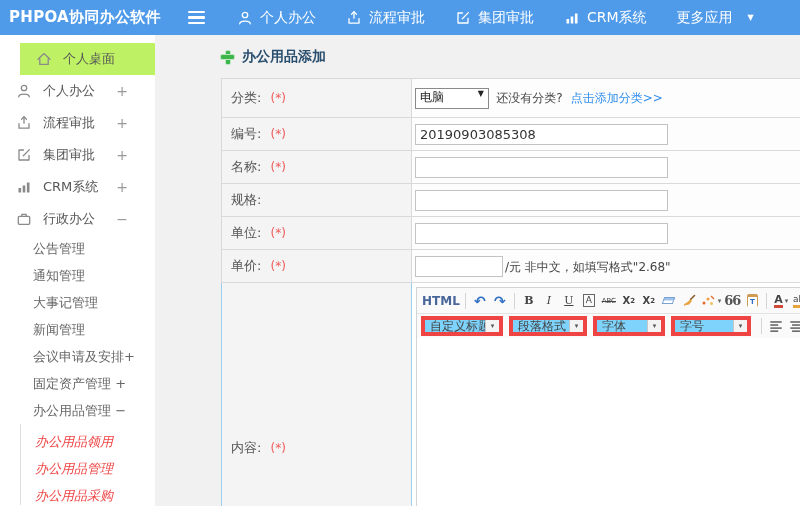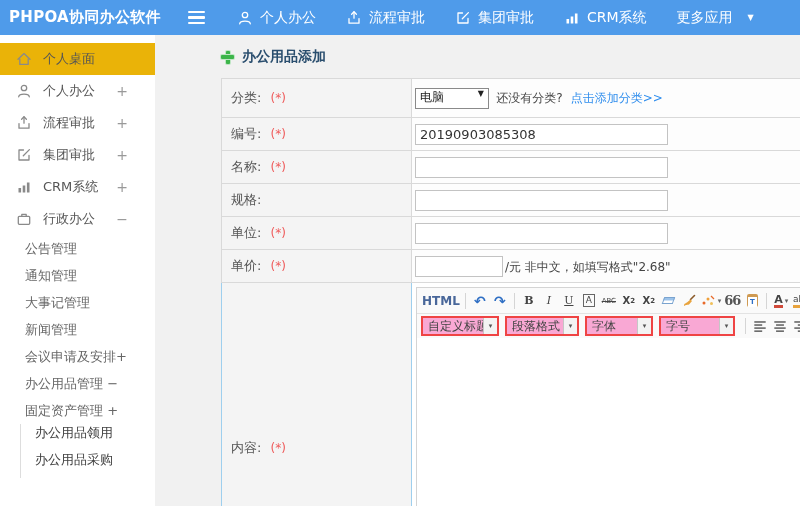--- a/index.html
+++ b/index.html
@@ -17,27 +17,27 @@
   .nav { display:flex; align-items:center; margin-left:30px; gap:30px; }
   .nav-item { display:flex; align-items:center; gap:7px; font-size:14px; cursor:pointer; white-space:nowrap; }
   .nav-caret { font-size:8px; margin-left:8px; }
   svg.ic { width:16px; height:16px; display:block; }
   svg.ic .st { fill:none; stroke:currentColor; stroke-width:1.3; stroke-linecap:round; stroke-linejoin:round; }
   svg.ic .fl { fill:currentColor; stroke:none; }
   
   .layout { display:flex; height:471px; }
   .sidebar { width:155px; flex:none; background:#fff; padding-top:8px; overflow:hidden; }
   .side-item { height:32px; display:flex; align-items:center; padding:0 27px 0 16px; color:#555; cursor:pointer; }
-  .side-item.active { background:#eab308; }
+  .side-item.active { background:#bef264;margin-left:20px; }
   .side-item .s-ic { color:#8a8a8a; }
   .side-item .lbl { flex:1; margin-left:11px; font-size:13px; }
   .side-item .exp { color:#999; font-size:14px; }
-  .sub-item { height:27px; display:flex; align-items:center; padding-left:25px; color:#666; font-size:13px; cursor:pointer; white-space:nowrap; }
+  .sub-item { height:27px; display:flex; align-items:center; padding-left:25px; color:#666; font-size:13px; cursor:pointer; white-space:nowrap;margin-left:8px; }
   .leaf-group { margin-left:20px; border-left:1px solid #ddd; }
-  .leaf-item { height:27px; display:flex; align-items:flex-start; padding-left:14px; color:#404040; font-size:13px; cursor:pointer; }
+  .leaf-item { height:27px; display:flex; align-items:flex-end; padding-left:14px; color:#ef4444; font-size:13px; cursor:pointer;font-style:italic; }
   
   .main { flex:1; padding:13px 0 0 66px; overflow:hidden; }
   .page-title { display:flex; align-items:center; gap:8px; font-size:14px; font-weight:bold; color:#2a4e6e; }
   .plus-icon { position:relative; width:13px; height:13px; display:inline-block; }
   .plus-icon::before, .plus-icon::after { content:""; position:absolute; background:#3cb54a; border-radius:1px; box-shadow:0 0 0 1px #bfe6c4; }
   .plus-icon::before { left:4.5px; top:0; width:4px; height:13px; }
   .plus-icon::after  { left:0; top:4.5px; width:13px; height:4px; }
   .form-table { margin-top:12px; border-collapse:collapse; width:700px; table-layout:fixed; }
   .form-table td { border:1px solid #d9d9d9; }
   td.lab { width:190px; background:#f4f4f4; padding-left:9px; color:#555;margin-top:36px; }
@@ -69,21 +69,21 @@
   .strike { font-size:7px; text-decoration:line-through; }
   .supsub { font-size:10px; font-weight:bold; }
   .supsub sup,.supsub sub { font-size:7px; }
   .eraser { width:11px; height:7px; background:linear-gradient(#9cc3ea 55%,#fff 45%); border:1px solid #7aa3cf; transform:skewX(-20deg); display:inline-block; }
   .caret { font-size:7px; color:#666; margin-left:2px; }
   .quote { font-family:"DejaVu Serif","Liberation Serif",serif; font-weight:bold; font-size:13px; letter-spacing:-1px; color:#555; }
   .pasteT { width:11px; height:13px; background:#cf9a52; border-radius:2px; display:flex; align-items:flex-end; justify-content:center; }
   .pasteT span { width:9px; height:10px; background:#fff; color:#2f6fc4; font-size:7px; font-weight:bold; display:flex; align-items:center; justify-content:center; }
   .fontA { font-weight:bold; font-size:11px; line-height:11px; border-bottom:3px solid #d04a3a; }
   .hl { font-size:9px; line-height:11px; border-bottom:3px solid #e8a33d; }
-  .combo { display:flex; height:20px; border:2px solid #ef4444; background:#f9a8d4; margin-right:6px; align-items:center; cursor:pointer; flex:none; }
+  .combo { display:flex; height:20px; border:4px solid #ef4444; background:#7dd3fc; margin-right:6px; align-items:center; cursor:pointer; flex:none; }
   .combo .cl { padding:0 5px; font-size:12px; color:#444; white-space:nowrap; overflow:hidden; }
   .combo .ca { width:14px; align-self:stretch; border-left:1px solid #c6c6c6; background:#f3f3f3; display:flex; align-items:center; justify-content:center; font-size:7px; color:#555; }
   .c1 .cl{width:60px;} .c2 .cl{width:56px;} .c3 .cl{width:50px;} .c4 .cl{width:58px;}
   svg.al { width:14px; height:14px; display:block; }
   svg.al rect { fill:#666; }
   .editor-body { background:#fff; height:170px; }
 </style>
 </head>
 <body>
 
@@ -195,29 +195,32 @@
     <div class="sub-item">
         <span>大事记管理</span>
       </div>
     <div class="sub-item">
         <span>新闻管理</span>
       </div>
     <div class="sub-item">
         <span>会议申请及安排+</span>
       </div>
     <div class="sub-item">
+        <span>固定资产管理 +</span>
+      </div>
+    <div class="sub-item">
         <span>办公用品管理 −</span>
-      </div>
-    <div class="sub-item">
-        <span>固定资产管理 +</span>
       </div>
 
     <div class="leaf-group">
       <div class="leaf-item">
           <span>办公用品领用</span>
+        </div>
+      <div class="leaf-item">
+          <span>办公用品管理</span>
         </div>
       <div class="leaf-item">
           <span>办公用品采购</span>
         </div>
     </div>
   </div>
 
   <div class="main">
     <div class="page-title">
       <span class="plus-icon"></span>

